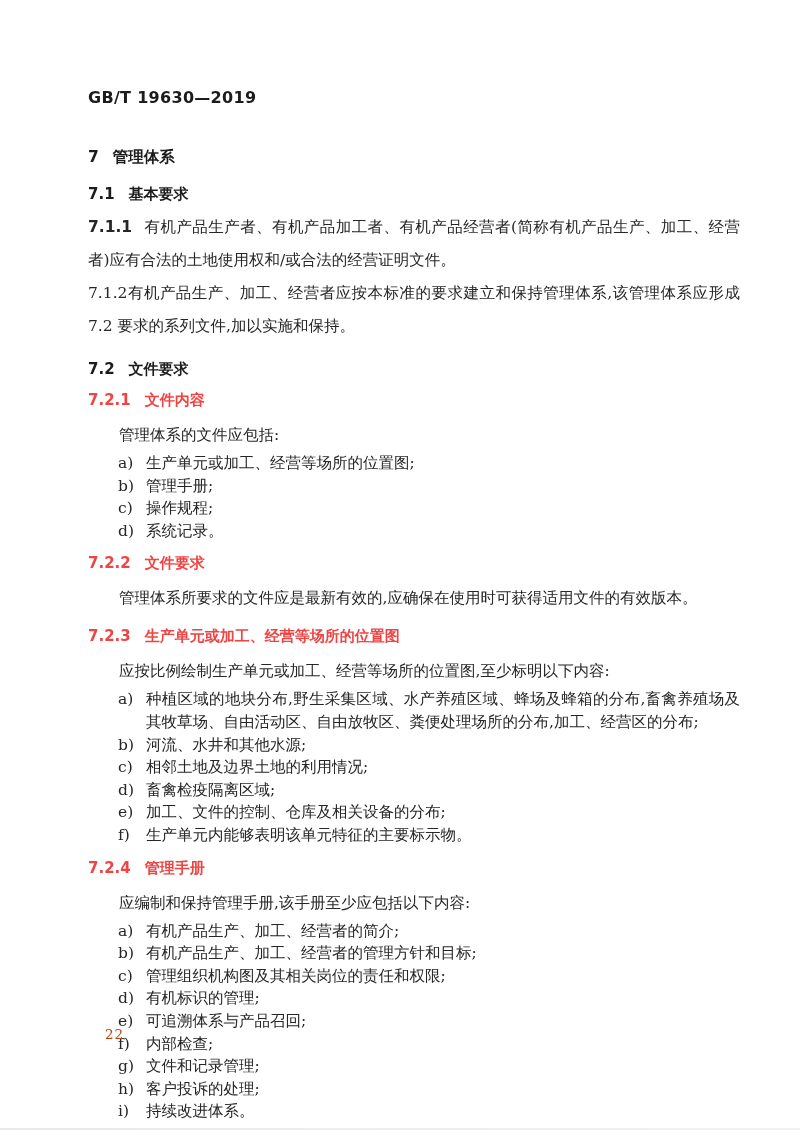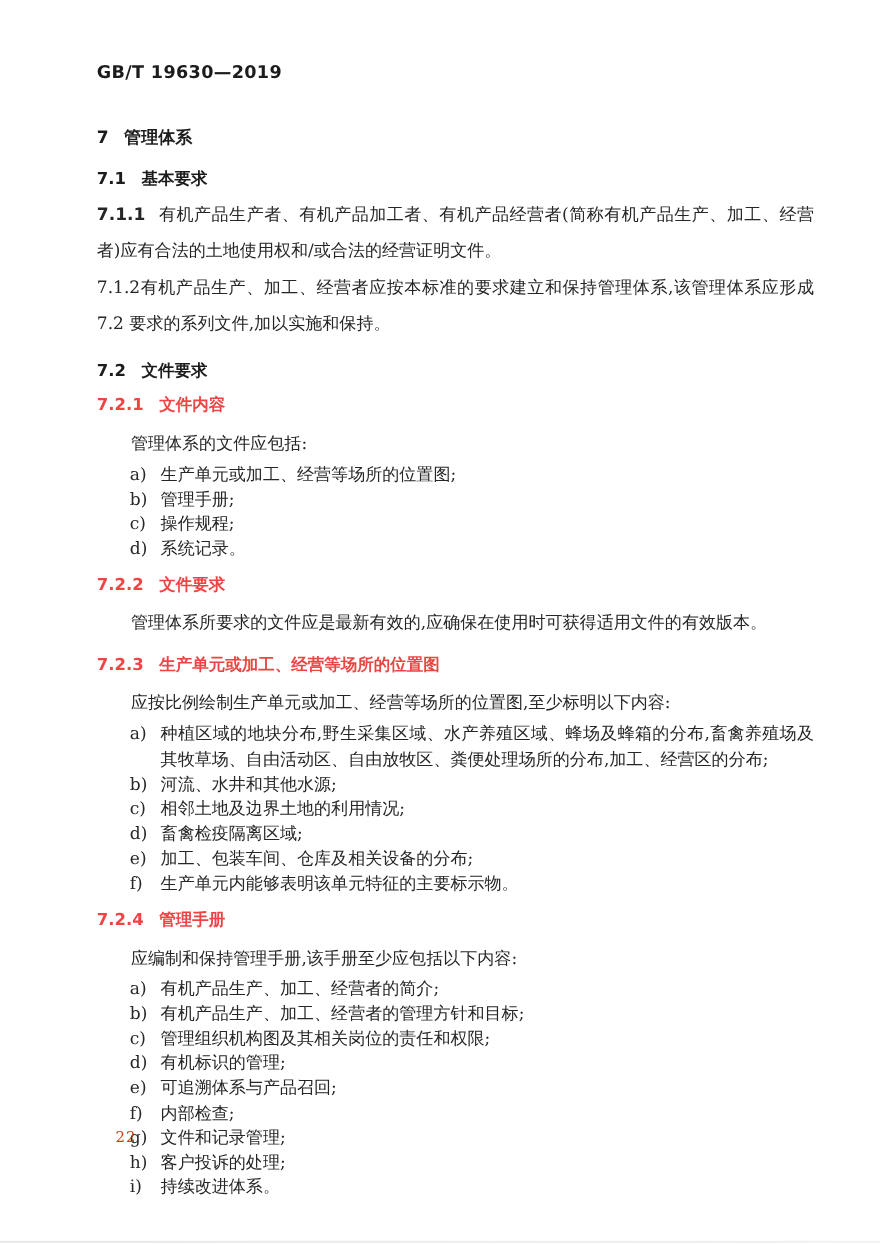--- a/index.html
+++ b/index.html
@@ -7,21 +7,21 @@
   body {
     background: #fafafa;
     font-family: "DejaVu Serif", serif;
     color: #262626;
   }
   .page {
     position: relative;
     width: 800px;
     height: 1132px;
     background: #ffffff;
-    padding: 56px 60px 0 88px;
+    padding: 88px 60px 0 88px;
     overflow: hidden;
   }
   .page::after { 
     content: "";
     position: absolute;
     left: 0; right: 0; bottom: 2px;
     height: 2px;
     background: linear-gradient(to right, #e9e9e9, #f2f2f2);
   }
   .doc-header {
@@ -149,21 +149,21 @@
     <div class="list-item">
         <span class="marker">c)</span>
         <span class="li-text">相邻土地及边界土地的利用情况;</span>
       </div>
     <div class="list-item">
         <span class="marker">d)</span>
         <span class="li-text">畜禽检疫隔离区域;</span>
       </div>
     <div class="list-item">
         <span class="marker">e)</span>
-        <span class="li-text">加工、包装车间、仓库及相关设备的分布;</span>
+        <span class="li-text">加工、文件的控制、仓库及相关设备的分布;</span>
       </div>
     <div class="list-item">
         <span class="marker">f)</span>
         <span class="li-text">生产单元内能够表明该单元特征的主要标示物。</span>
       </div>
   </div>
 
   <h3 class="h3"><span class="num">7.2.4</span><span>管理手册</span></h3>
 
   <p class="body-text intro">应编制和保持管理手册,该手册至少应包括以下内容:</p>

